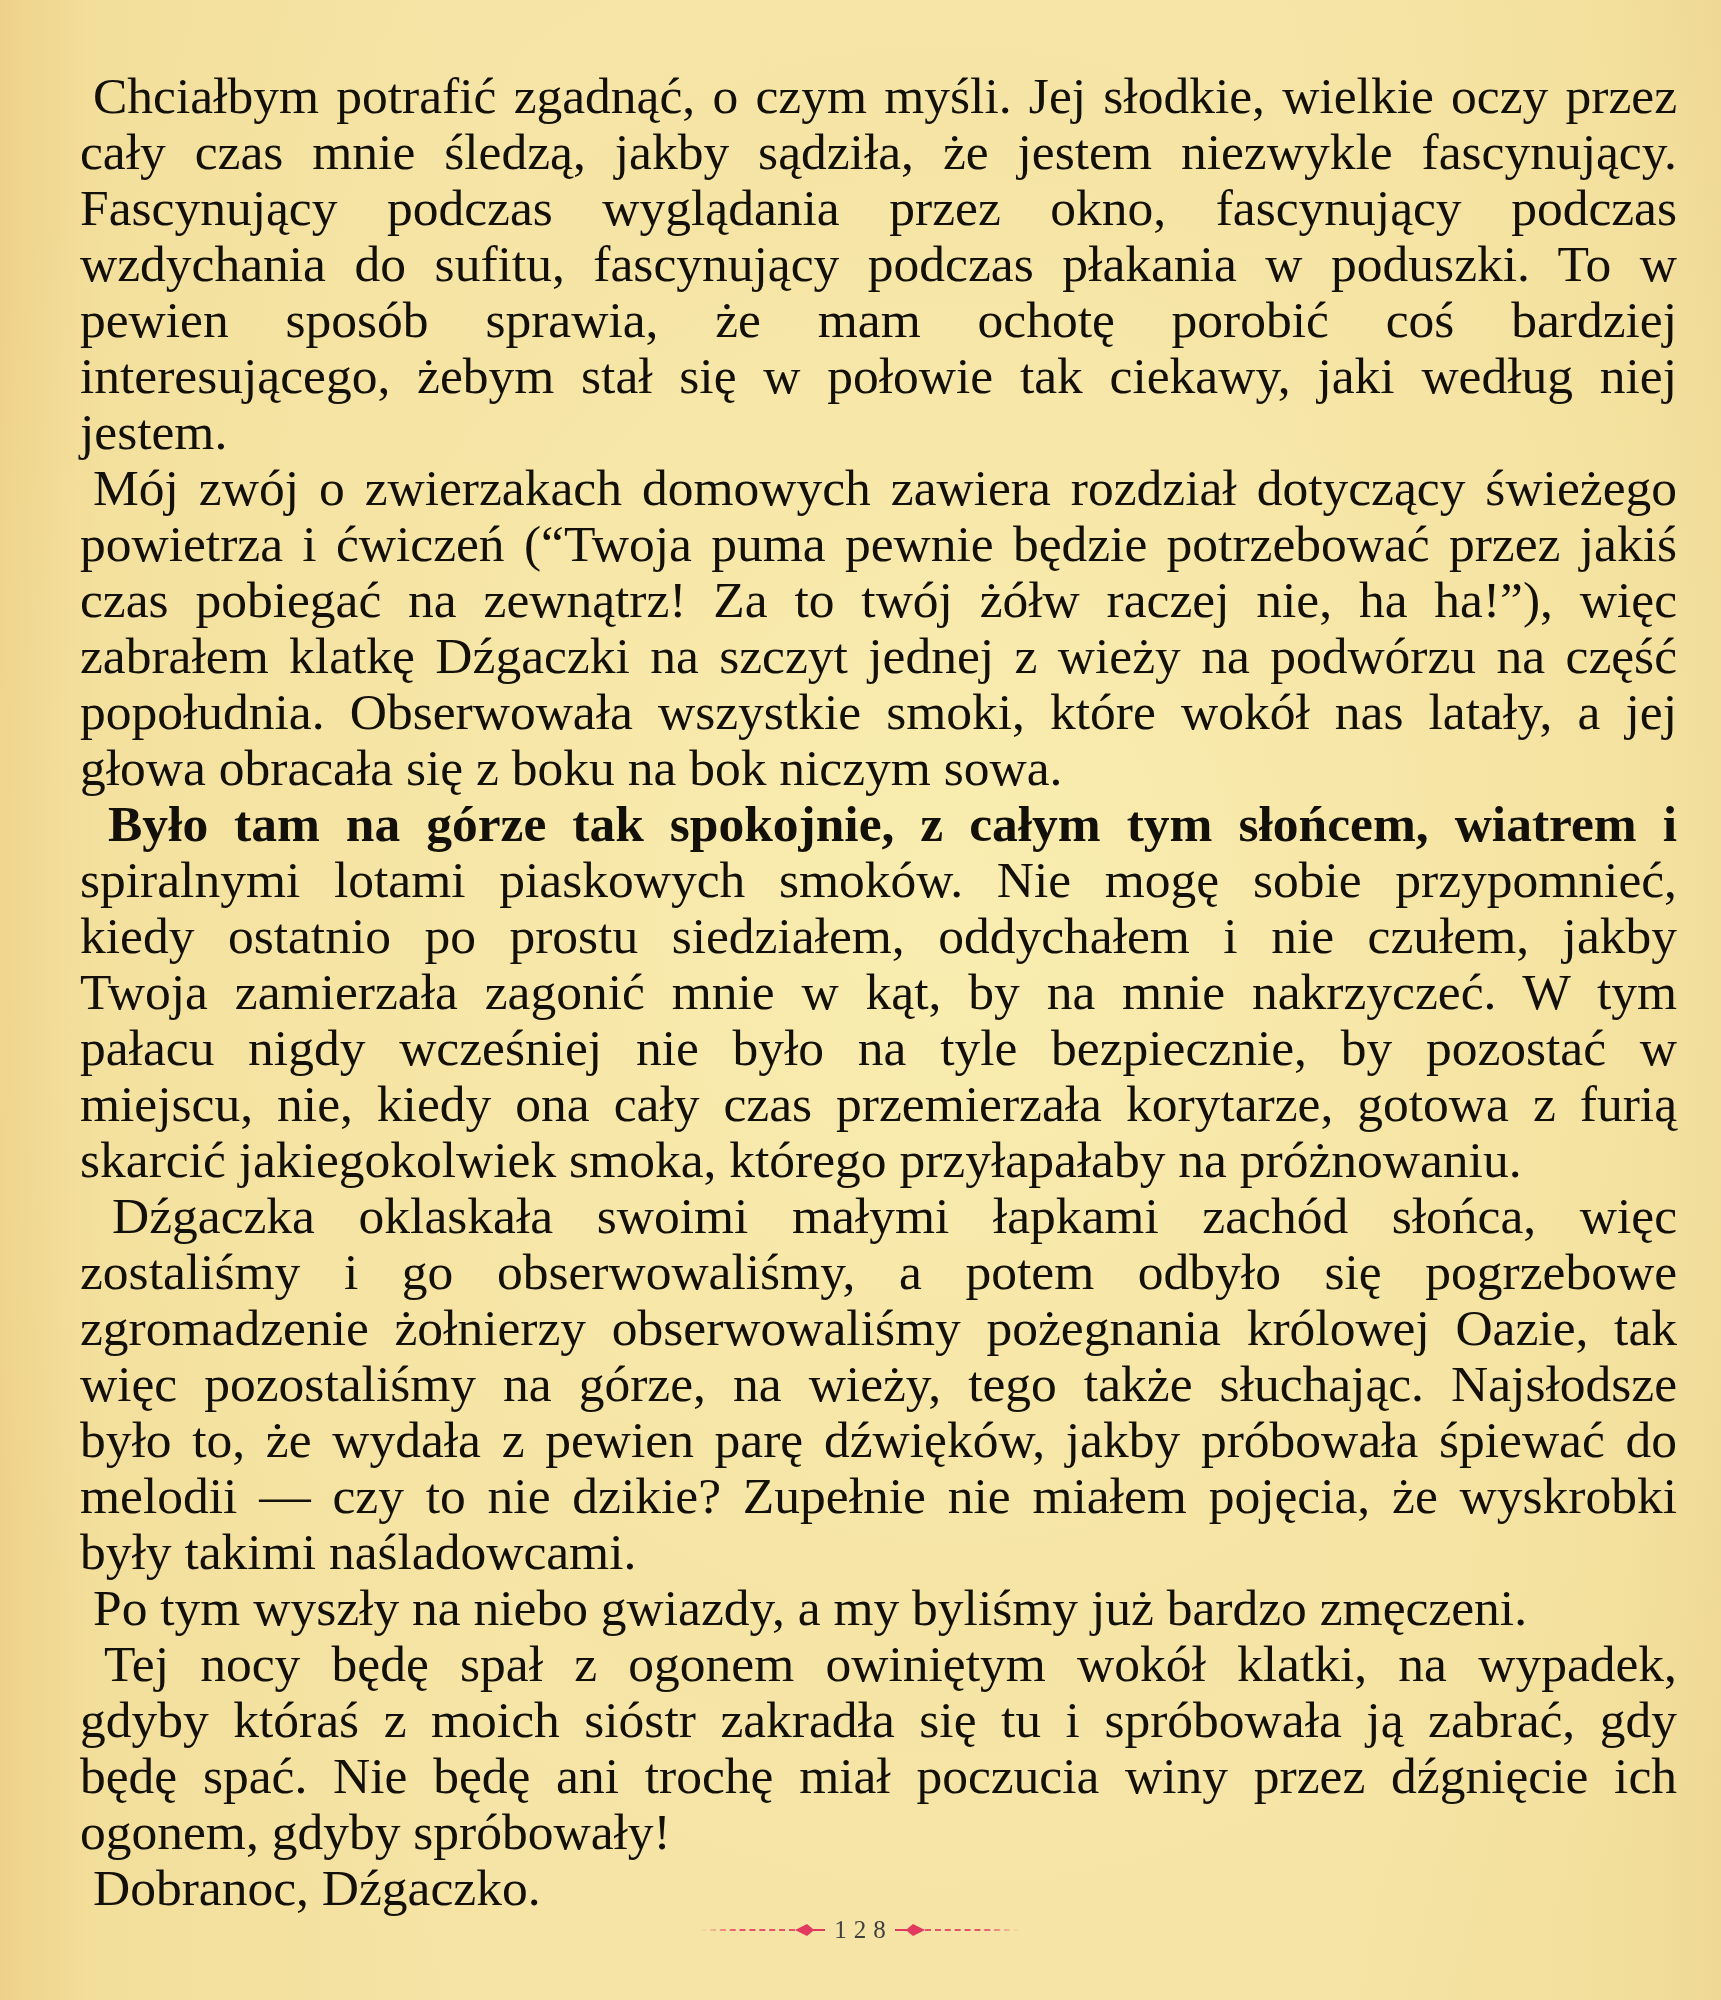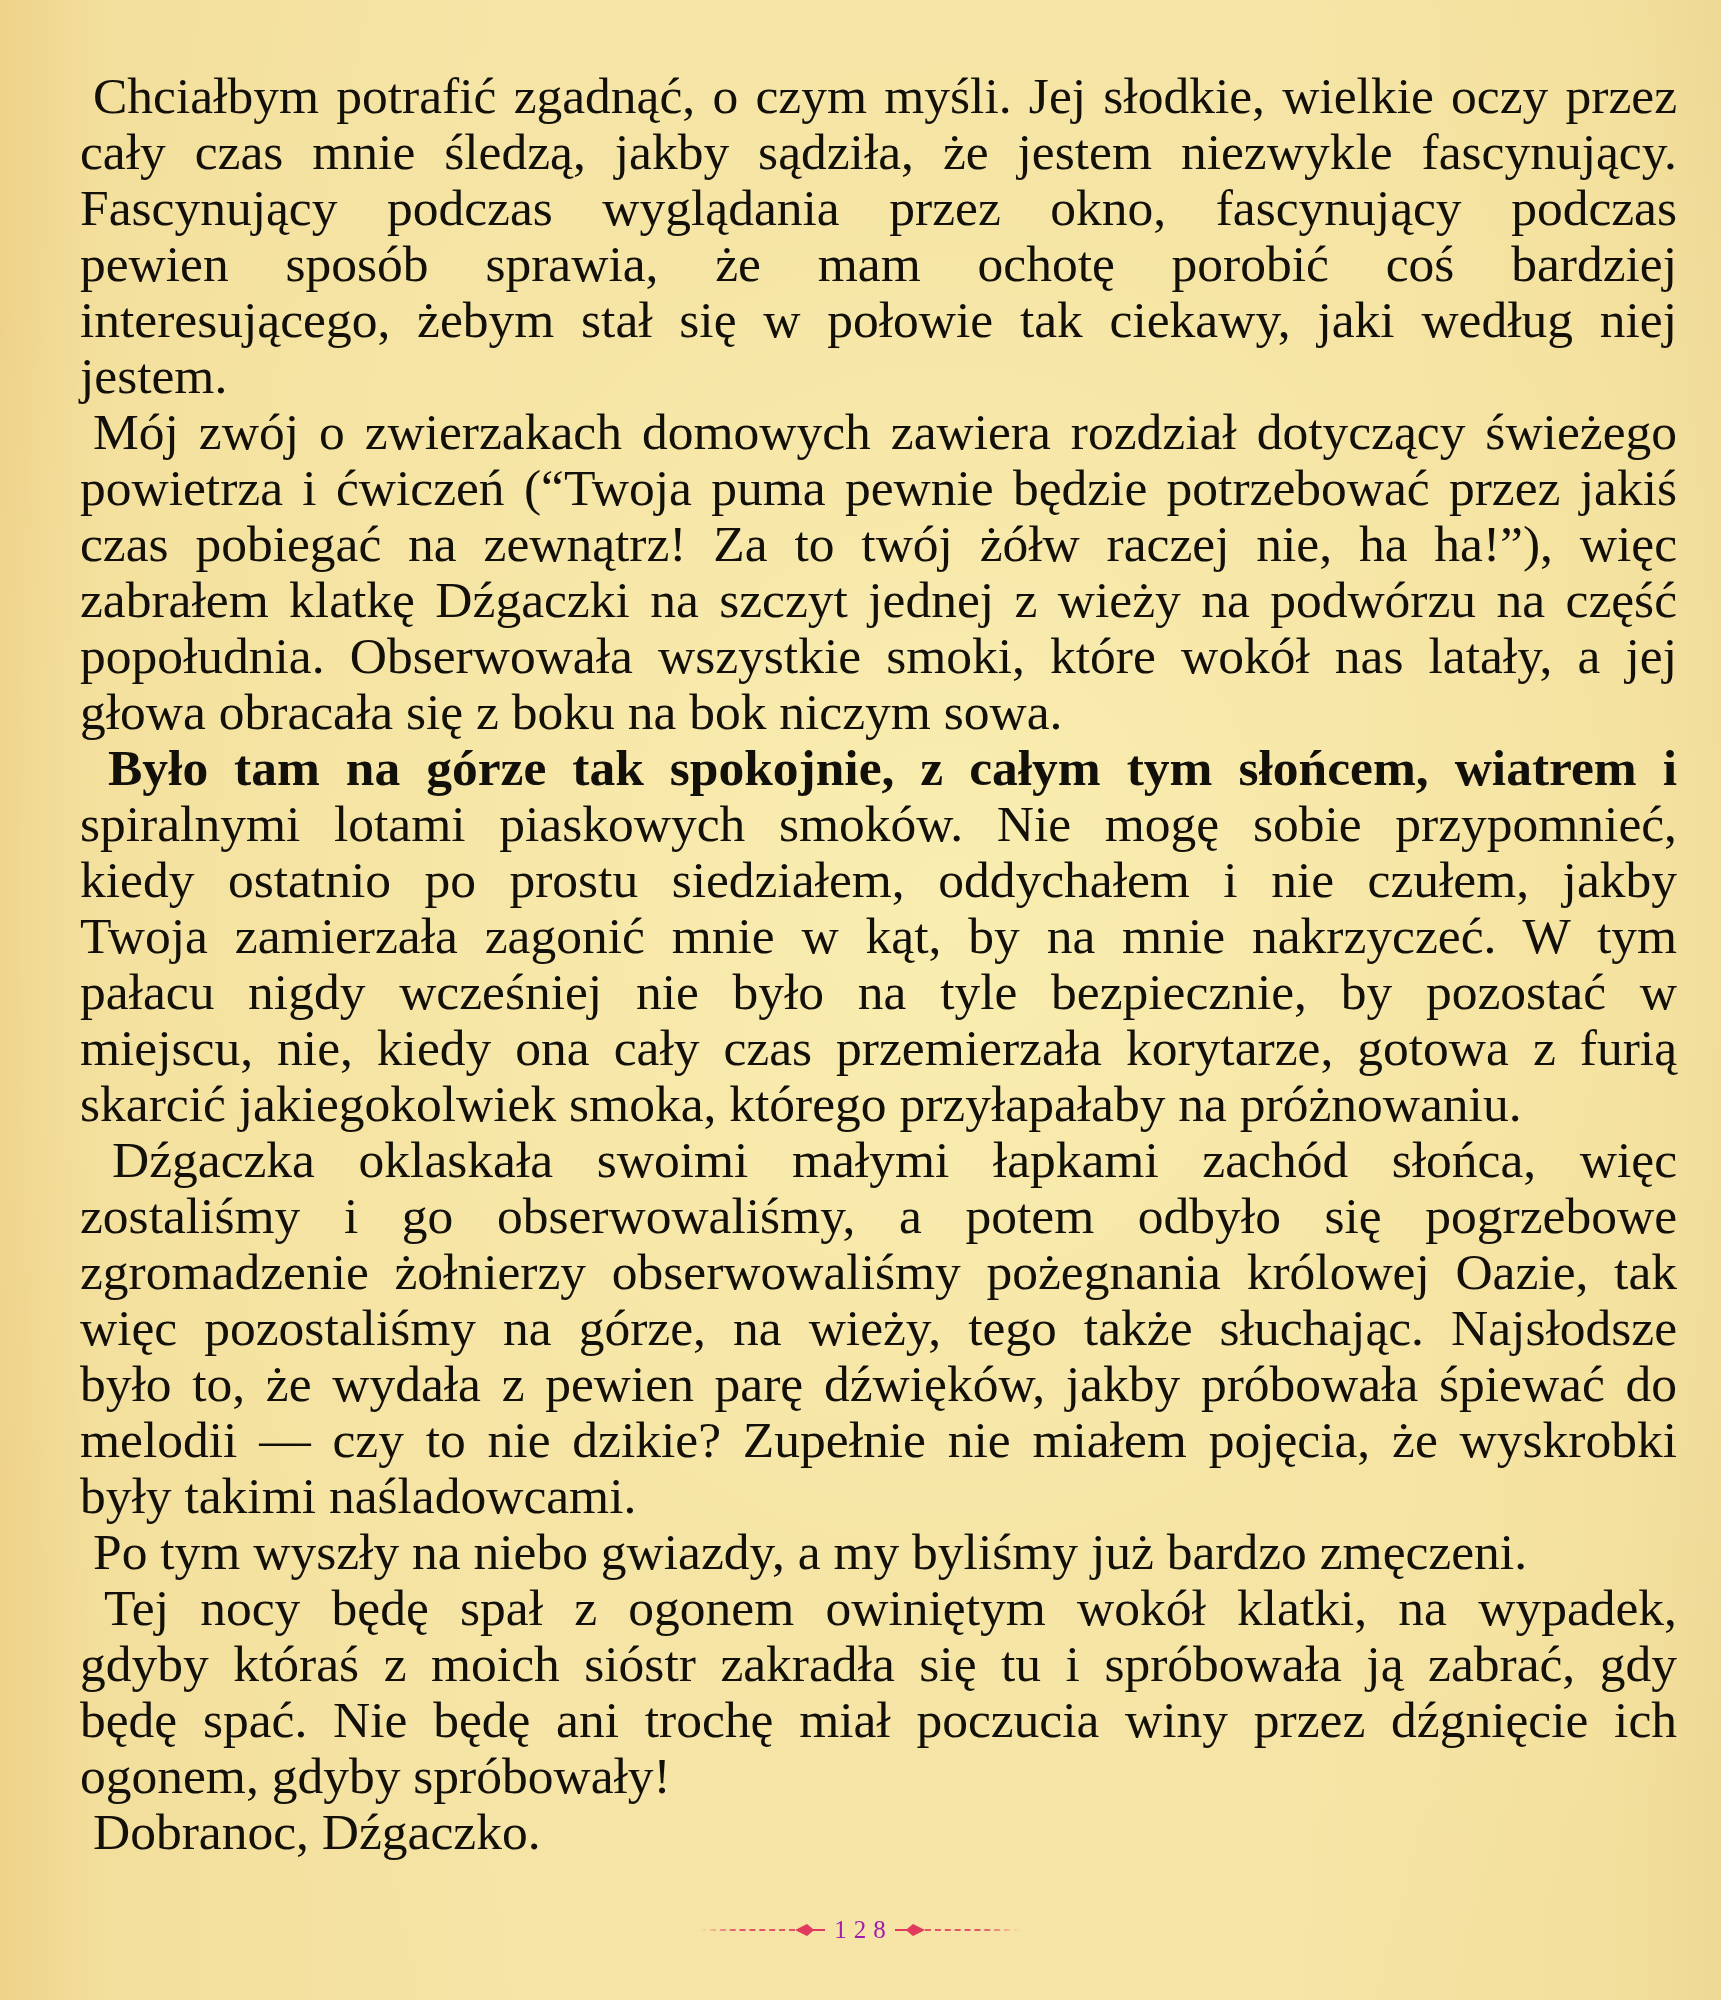--- a/index.html
+++ b/index.html
@@ -56,33 +56,34 @@
       border-top: 2px dashed #e23a5e;
       opacity: 0.85;
     }
     .orn-line.left { -webkit-mask-image: linear-gradient(90deg, transparent 0%, #000 40%); mask-image: linear-gradient(90deg, transparent 0%, #000 40%); }
     .orn-line.right { -webkit-mask-image: linear-gradient(270deg, transparent 0%, #000 40%); mask-image: linear-gradient(270deg, transparent 0%, #000 40%); }
     .orn-arrow { width: 30px; height: 16px; display: block; }
     .page-number {
       font-family: "Liberation Serif", "DejaVu Serif", serif;
       font-size: 25px;
       letter-spacing: 7px;
-      color: #a21caf;
+      color: #404040;
       padding: 0 2px 0 9px;
       line-height: 36px;
     }
   </style>
 </head>
 <body>
 
 <main class="page-text">
   <div class="paragraph p-1">
     <span class="line first">Chciałbym potrafić zgadnąć, o czym myśli. Jej słodkie, wielkie oczy przez</span>
     <span class="line">cały czas mnie śledzą, jakby sądziła, że jestem niezwykle fascynujący.</span>
     <span class="line">Fascynujący podczas wyglądania przez okno, fascynujący podczas</span>
+    <span class="line">wzdychania do sufitu, fascynujący podczas płakania w poduszki. To w</span>
     <span class="line">pewien sposób sprawia, że mam ochotę porobić coś bardziej</span>
     <span class="line">interesującego, żebym stał się w połowie tak ciekawy, jaki według niej</span>
     <span class="line last">jestem.</span>
   </div>
   <div class="paragraph p-2">
     <span class="line first">Mój zwój o zwierzakach domowych zawiera rozdział dotyczący świeżego</span>
     <span class="line">powietrza i ćwiczeń (“Twoja puma pewnie będzie potrzebować przez jakiś</span>
     <span class="line">czas pobiegać na zewnątrz! Za to twój żółw raczej nie, ha ha!”), więc</span>
     <span class="line">zabrałem klatkę Dźgaczki na szczyt jednej z wieży na podwórzu na część</span>
     <span class="line">popołudnia. Obserwowała wszystkie smoki, które wokół nas latały, a jej</span>

